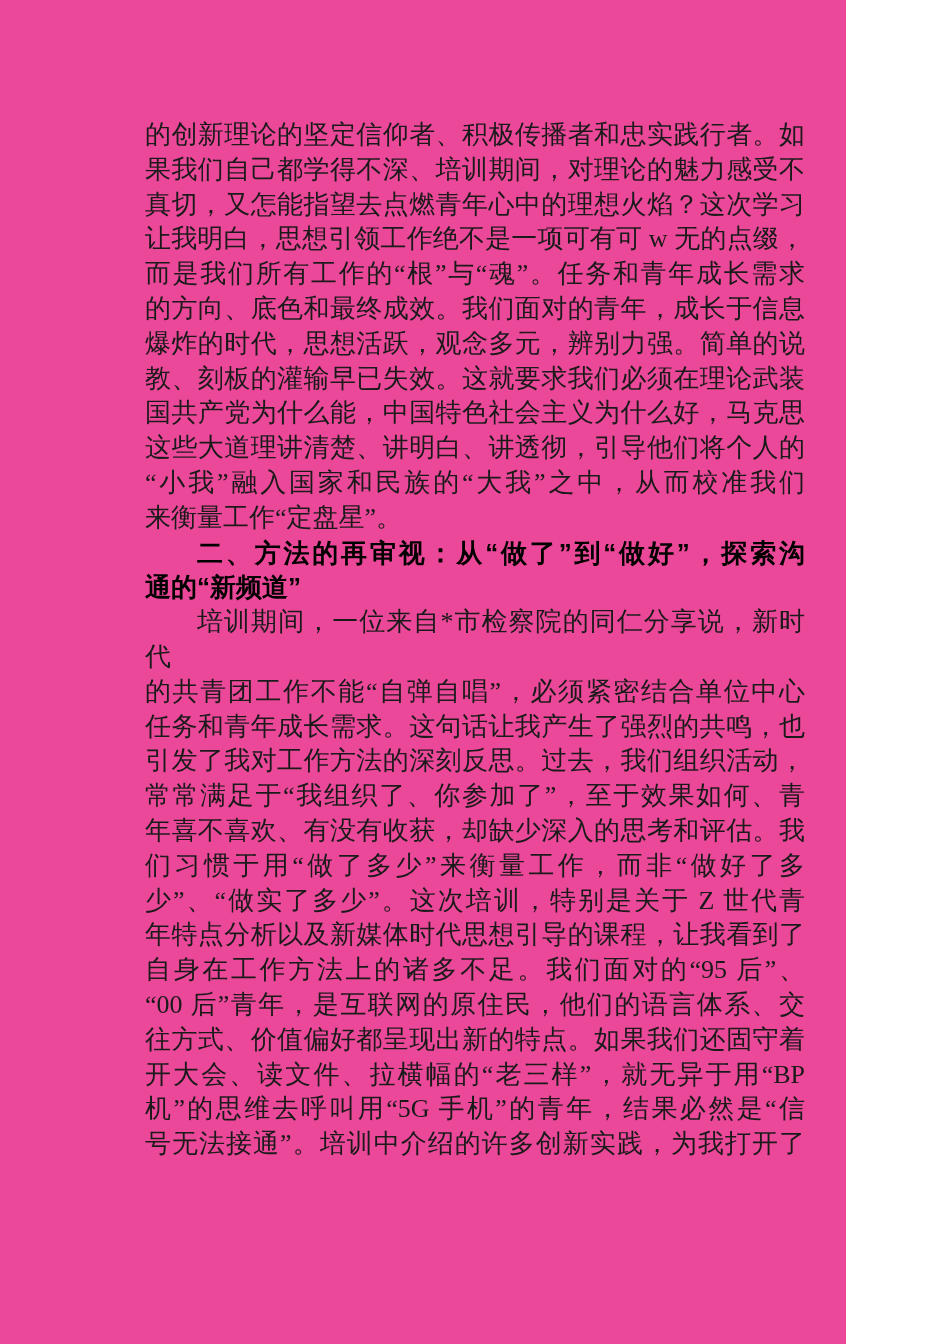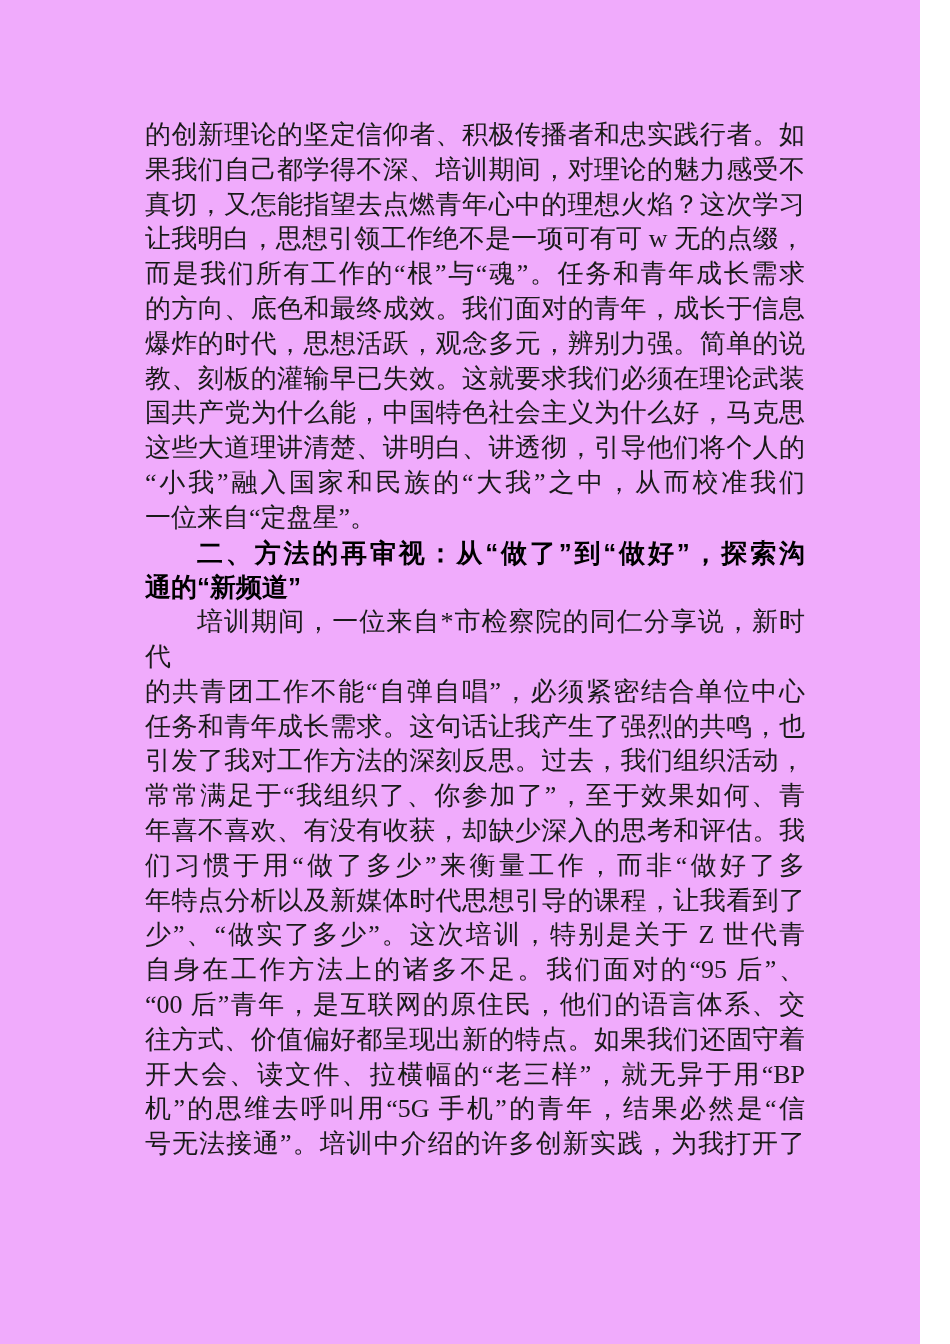--- a/index.html
+++ b/index.html
@@ -2,23 +2,23 @@
 <html><head>
 <meta charset="utf-8">
 <style>
   html, body {
     margin: 0;
     padding: 0;
     background: #ffffff;
   }
   .page {
     position: relative;
-    width: 920px;
+    width: 846px;
     height: 1344px;
-    background: #f0abfc;
+    background: #ec4899;
     overflow: hidden;
   }
   .text-block {
     position: absolute;
     left: 145px;
     top: 118px;
     width: 660px;
   }
   .block {
     margin: 0;
@@ -56,36 +56,36 @@
         <div class="line">果我们自己都学得不深、培训期间，对理论的魅力感受不</div>
         <div class="line">真切，又怎能指望去点燃青年心中的理想火焰？这次学习</div>
         <div class="line">让我明白，思想引领工作绝不是一项可有可 w 无的点缀，</div>
         <div class="line">而是我们所有工作的“根”与“魂”。任务和青年成长需求</div>
         <div class="line">的方向、底色和最终成效。我们面对的青年，成长于信息</div>
         <div class="line">爆炸的时代，思想活跃，观念多元，辨别力强。简单的说</div>
         <div class="line">教、刻板的灌输早已失效。这就要求我们必须在理论武装</div>
         <div class="line">国共产党为什么能，中国特色社会主义为什么好，马克思</div>
         <div class="line">这些大道理讲清楚、讲明白、讲透彻，引导他们将个人的</div>
         <div class="line">“小我”融入国家和民族的“大我”之中，从而校准我们</div>
-        <div class="line short">一位来自“定盘星”。</div>
+        <div class="line short">来衡量工作“定盘星”。</div>
       </div>
       <div class="block heading indent">
         <div class="line">二、方法的再审视：从“做了”到“做好”，探索沟</div>
         <div class="line short">通的“新频道”</div>
       </div>
       <div class="block body indent">
         <div class="line">培训期间，一位来自*市检察院的同仁分享说，新时代</div>
         <div class="line">的共青团工作不能“自弹自唱”，必须紧密结合单位中心</div>
         <div class="line">任务和青年成长需求。这句话让我产生了强烈的共鸣，也</div>
         <div class="line">引发了我对工作方法的深刻反思。过去，我们组织活动，</div>
         <div class="line">常常满足于“我组织了、你参加了”，至于效果如何、青</div>
         <div class="line">年喜不喜欢、有没有收获，却缺少深入的思考和评估。我</div>
         <div class="line">们习惯于用“做了多少”来衡量工作，而非“做好了多</div>
+        <div class="line">少”、“做实了多少”。这次培训，特别是关于 Z 世代青</div>
         <div class="line">年特点分析以及新媒体时代思想引导的课程，让我看到了</div>
-        <div class="line">少”、“做实了多少”。这次培训，特别是关于 Z 世代青</div>
         <div class="line">自身在工作方法上的诸多不足。我们面对的“95 后”、</div>
         <div class="line">“00 后”青年，是互联网的原住民，他们的语言体系、交</div>
         <div class="line">往方式、价值偏好都呈现出新的特点。如果我们还固守着</div>
         <div class="line">开大会、读文件、拉横幅的“老三样”，就无异于用“BP</div>
         <div class="line">机”的思维去呼叫用“5G 手机”的青年，结果必然是“信</div>
         <div class="line">号无法接通”。培训中介绍的许多创新实践，为我打开了</div>
       </div>
     </div>
 </div>
 

